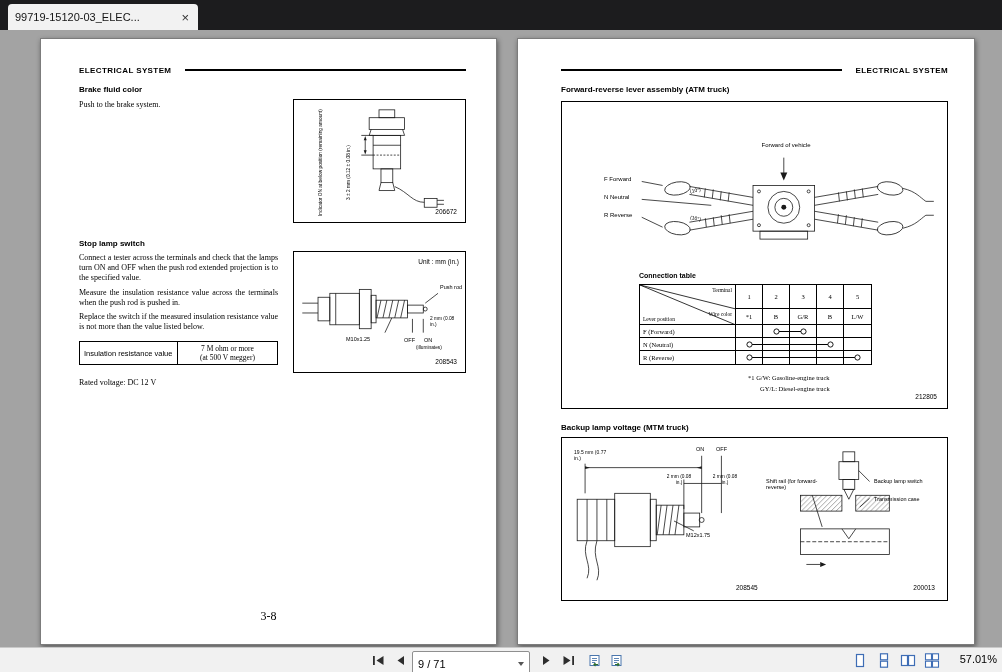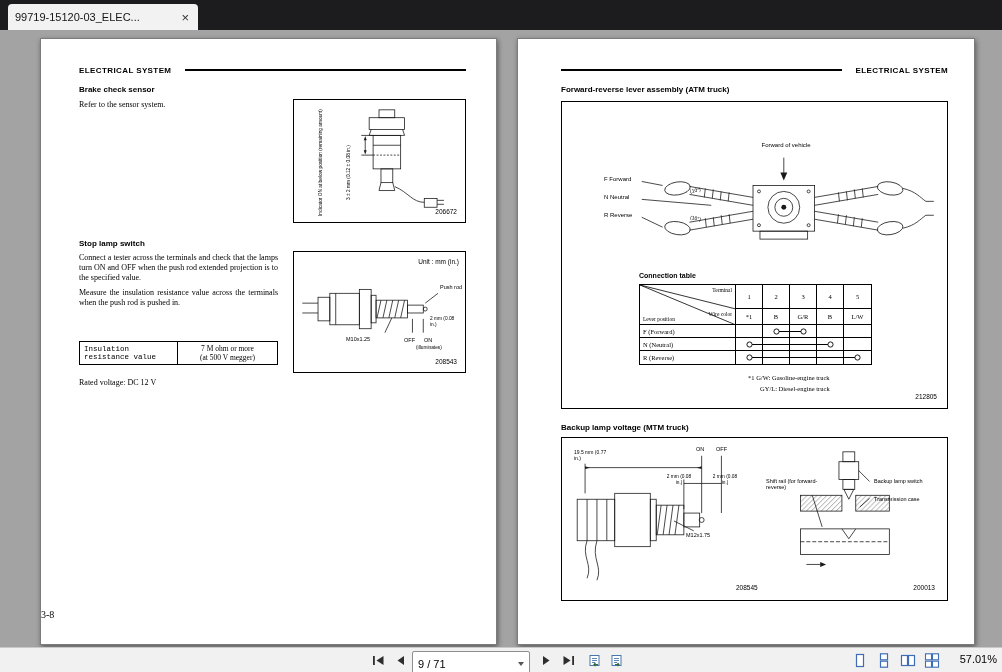--- a/index.html
+++ b/index.html
@@ -21,25 +21,25 @@
   .phead-rule{flex:1;height:2px;background:#000}
   .h2{font-size:8px;font-weight:bold;color:#000;white-space:nowrap}
   .body{font-size:8px;font-family:"Liberation Serif",serif;line-height:1.28;color:#000}
   .just{text-align:justify}
   .figure{position:absolute;border:1px solid #000;background:#fff}
   .figsvg{position:absolute;left:0;top:0;width:100%;height:100%}
   .fig-num{position:absolute;font-size:6.5px;color:#000}
   .flabel{position:absolute;font-size:6px;line-height:1.15;color:#000}
   .f5{font-size:5px}.f55{font-size:5.5px}.f48{font-size:4.8px}
   .vrot{transform-origin:0 0;transform:rotate(-90deg);white-space:nowrap}
-  .pnum{position:absolute;left:0;width:100%;text-align:left;font-size:10px;font-family:"Liberation Serif",serif;color:#000}
+  .pnum{position:absolute;left:0;width:100%;text-align:center;font-size:12px;font-family:"Liberation Serif",serif;color:#000}
 
   
   .spec-table{position:absolute;display:flex;border:1px solid #000;width:199px;height:24px;background:#fff}
-  .spec-l{width:98px;border-right:1px solid #000;display:flex;align-items:center;padding-left:4px;font-size:7.5px;font-family:Liberation Mono, monospace}
+  .spec-l{width:98px;border-right:1px solid #000;display:flex;align-items:center;padding-left:4px;font-size:7.5px;font-family:Liberation Sans, sans-serif}
   .spec-r{flex:1;display:flex;flex-direction:column;align-items:center;justify-content:center;font-size:7.5px;font-family:"Liberation Serif",serif;line-height:1.2}
 
   
   .ctable{position:absolute;border:1px solid #000;width:233px;height:81px;background:#fff}
   .ccell{position:absolute;border-right:1px solid #000;border-bottom:1px solid #000;font-size:6.5px;font-family:"Liberation Serif",serif;display:flex;align-items:center;justify-content:center;color:#000}
   .rowlab{justify-content:flex-start;padding-left:3px}
   .corner span{position:absolute;font-size:5.5px;font-family:"Liberation Serif",serif}
   .conn{position:absolute;width:135px;height:13px;pointer-events:none}
   .ct-title{position:absolute;font-size:7px;font-weight:bold;color:#000}
   .ct-note{position:absolute;font-size:6.5px;font-family:"Liberation Serif",serif;color:#000}
@@ -64,22 +64,22 @@
   </div>
 
   <div class="viewer">
 
     <div class="page" style="left:40px;top:8px;width:457px;height:607px">
       <div class="phead abs" style="left:38px;top:26px;width:387px">
         <span class="phead-text">ELECTRICAL SYSTEM</span>
         <span class="phead-rule"></span>
       </div>
 
-      <div class="h2 abs" style="left:38px;top:46px">Brake check sensor</div>
-      <div class="body abs" style="left:38px;top:61px;width:210px">Refer to the sensor system.</div>
+      <div class="h2 abs" style="left:38px;top:46px">Brake fluid color</div>
+      <div class="body abs" style="left:38px;top:61px;width:210px">Push to the brake system.</div>
 
       <div class="figure" style="left:252px;top:60px;width:173px;height:124px">
         <svg class="figsvg" viewBox="0 0 173 124">
           <g stroke="#1a1a1a" fill="none" stroke-width="0.8">
             <rect x="86" y="10" width="16" height="8"></rect>
             <rect x="76" y="18" width="36" height="12"></rect>
             <path d="M78 30 L76 36 L112 36 L110 30"></path>
             <rect x="80" y="36" width="28" height="34"></rect>
             <line x1="80" y1="46" x2="108" y2="46"></line>
             <line x1="80" y1="56" x2="108" y2="56" stroke-dasharray="2 1.5"></line>
@@ -97,20 +97,21 @@
           </g>
         </svg>
         <span class="flabel f48 vrot" style="left:24px;top:116px">Indicator ON at below position (remaining amount)</span>
         <span class="flabel f48 vrot" style="left:52px;top:100px">3 ± 2 mm (0.12 ± 0.08 in.)</span>
         <span class="fig-num" style="right:8px;bottom:7px">206672</span>
       </div>
 
       <div class="h2 abs" style="left:38px;top:200px">Stop lamp switch</div>
       <p class="body just abs" style="left:38px;top:249px;width:199px">Measure the insulation resistance value across the terminals when the push rod is pushed in.</p>
       <p class="body just abs" style="left:38px;top:214px;width:199px">Connect a tester across the terminals and check that the lamps turn ON and OFF when the push rod extended projection is to the specified value.</p>
+      <p class="body just abs" style="left:38px;top:273px;width:199px">Replace the switch if the measured insulation resistance value is not more than the value listed below.</p>
 
       <div class="spec-table" style="left:38px;top:302px">
         <div class="spec-l">Insulation resistance value</div>
         <div class="spec-r">
           <span>7 M ohm or more</span>
           <span>(at 500 V megger)</span>
         </div>
       </div>
 
       <div class="body abs" style="left:38px;top:339px">Rated voltage:  DC 12 V</div>

